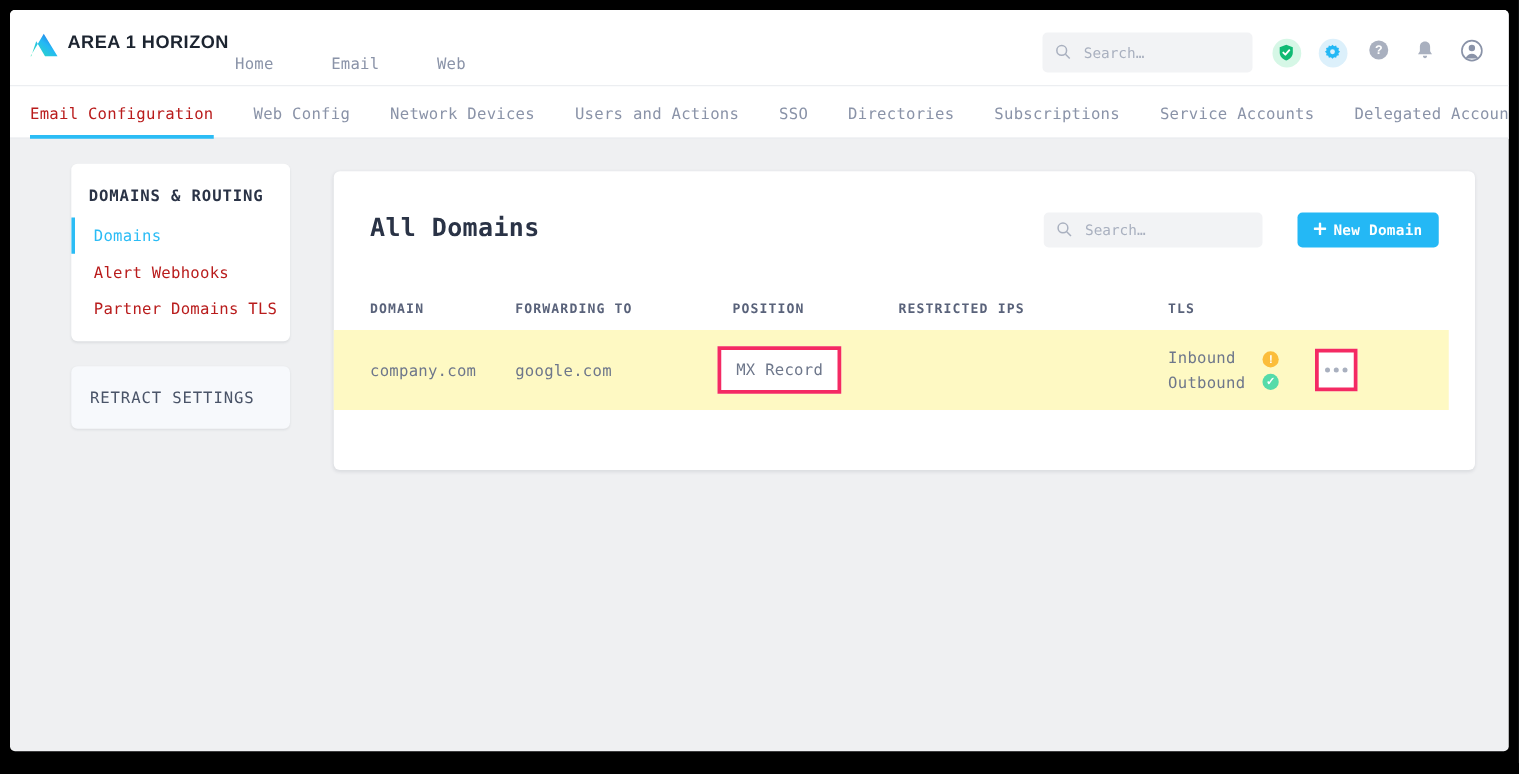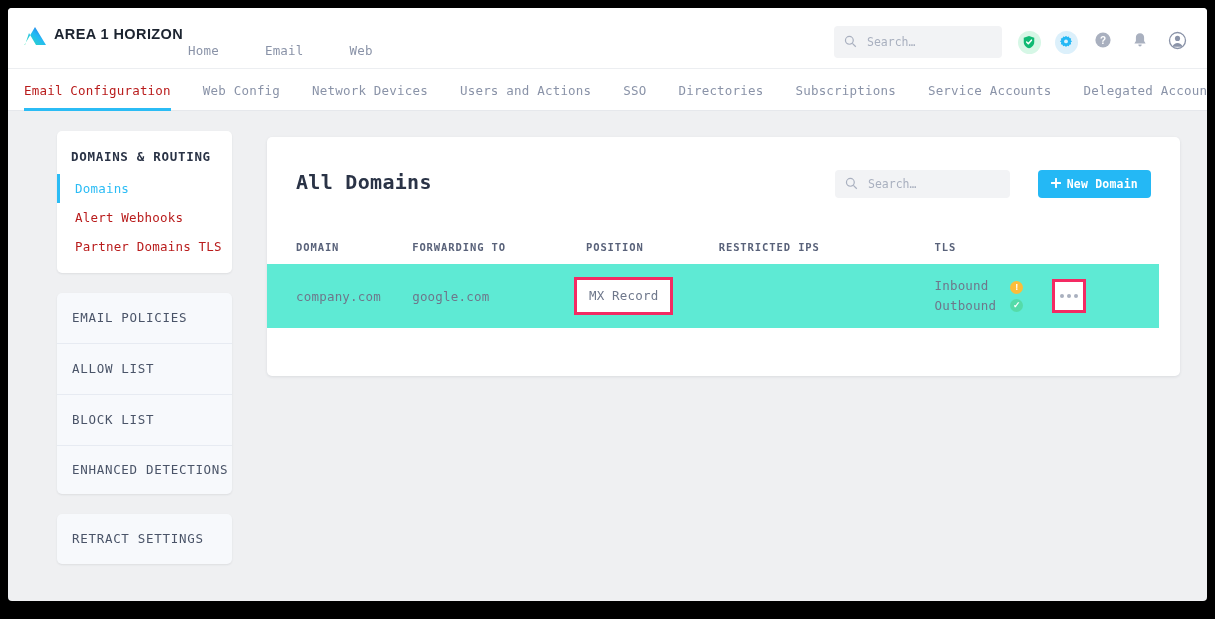--- a/index.html
+++ b/index.html
@@ -254,21 +254,21 @@
   .tbl { position: absolute; left: 0; top: 93px; width: 892px; }
   .trow { display: flex; align-items: center; box-sizing: border-box; }
   .thead { height: 34px; }
   .thead .cell {
     font-size: 10.5px;
     font-weight: 700;
     color: #5b6party;
     color: #59627a;
     letter-spacing: 0.9px;
   }
-  .tbody { height: 64px; background: #5eead4; }
+  .tbody { height: 64px; background: #fef9c3; }
   .tbody .cell { font-size: 12.5px; color: #6e778b; letter-spacing: 0.2px; }
   .c-domain  { width: 148px; padding-left: 29px; box-sizing: border-box; }
   .c-fwd     { width: 178px; }
   .c-pos     { width: 136px; }
   .c-ips     { width: 221px; }
   .c-tls     { width: 120px; }
   .c-act     { width: 110px; }
 
   .pos-highlight {
     display: inline-block;
@@ -402,26 +402,20 @@
 
     <div class="sidebar">
 
       <div class="card first">
         <div class="group-title">DOMAINS &amp; ROUTING</div>
         <div class="nav-item active">Domains</div>
         <div class="nav-item">Alert Webhooks</div>
         <div class="nav-item">Partner Domains TLS</div>
       </div>
 
-      <div class="card">
-        <div class="sec-item">EMAIL POLICIES</div>
-        <div class="sec-item">ALLOW LIST</div>
-        <div class="sec-item">BLOCK LIST</div>
-        <div class="sec-item tall">ENHANCED DETECTIONS</div>
-      </div>
 
       <div class="card">
         <div class="sec-item">RETRACT SETTINGS</div>
       </div>
     </div>
 
     <div class="panel">
 
       <div class="panel-title">All Domains</div>
 

